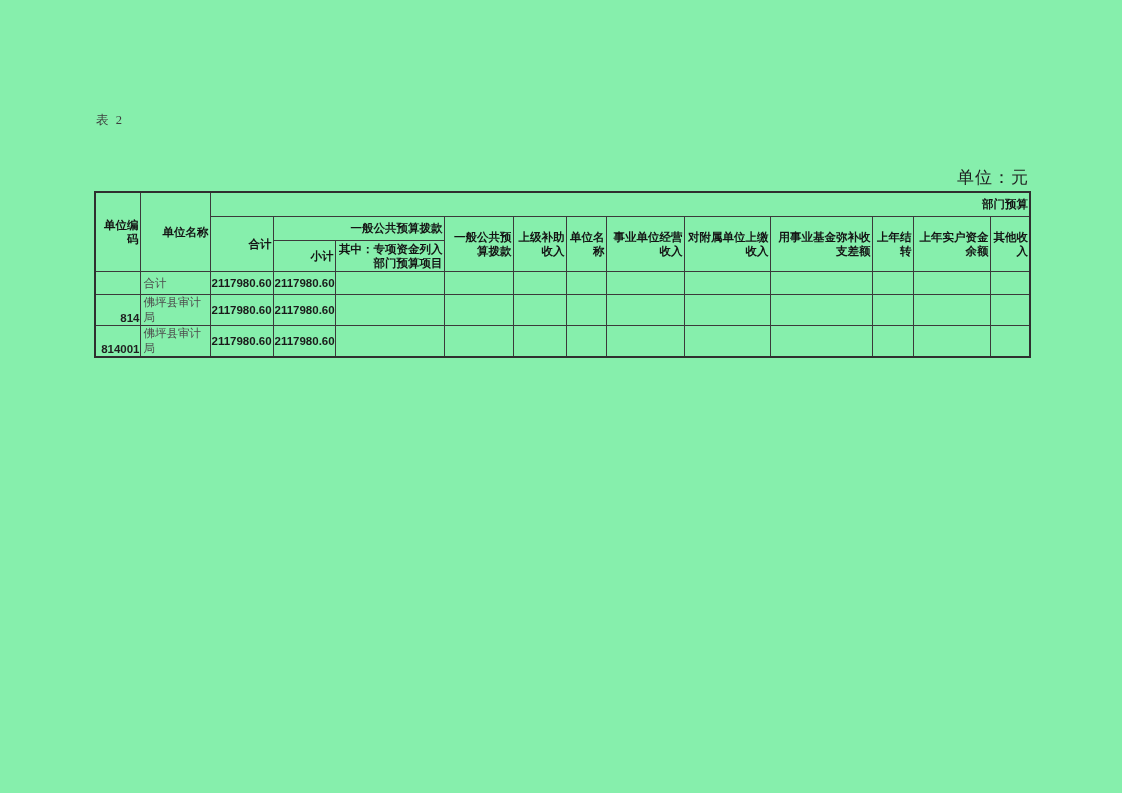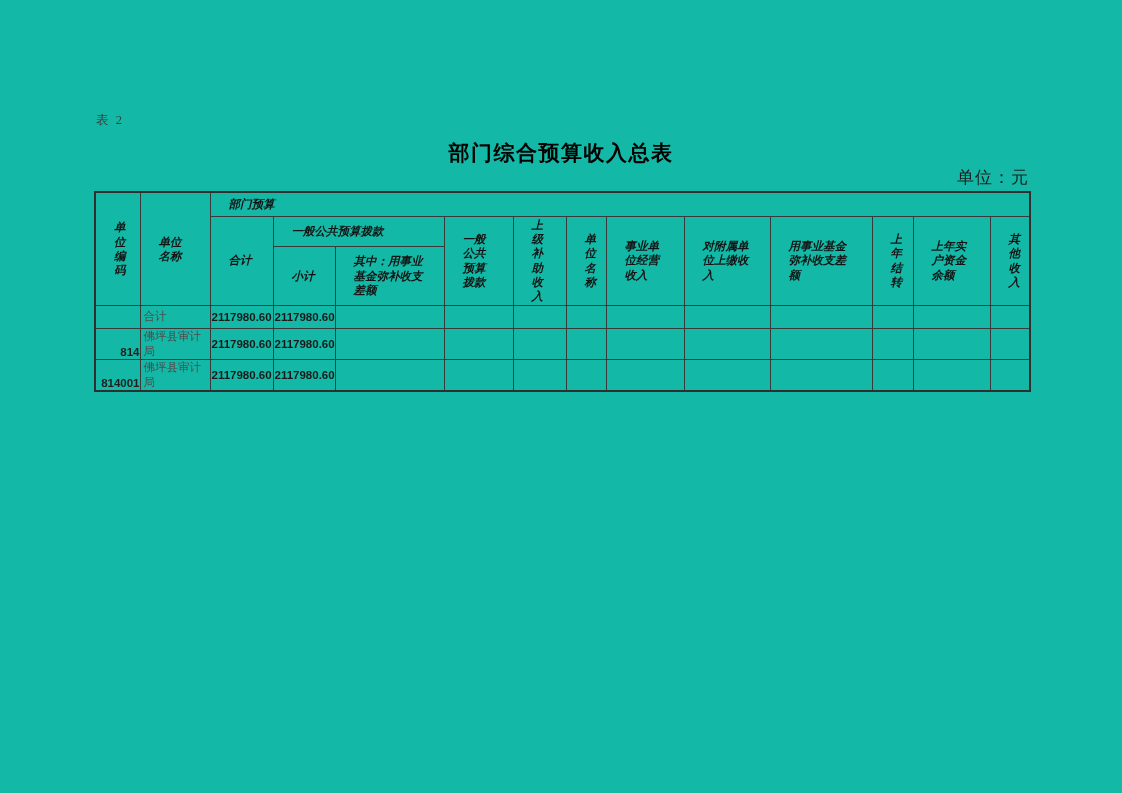--- a/index.html
+++ b/index.html
@@ -4,21 +4,21 @@
 <style>
   * { margin: 0; padding: 0; box-sizing: border-box; }
   html, body {
     background: #ffffff;
     font-family: "Liberation Serif", "DejaVu Serif", serif;
   }
   .page {
     position: relative;
     width: 1122px;
     height: 793px;
-    background: #14b8a6;
+    background: #86efac;
     overflow: hidden;
   }
   .table-label {
     position: absolute;
     left: 96px;
     top: 112px;
     font-size: 12.5px;
     color: #3d3d3d;
     letter-spacing: 2px;
   }
@@ -55,25 +55,24 @@
   table.budget-table th,
   table.budget-table td {
     border: 1px solid #3a3a3a;
     overflow: hidden;
   }
   table.budget-table th {
     font-family: "Liberation Serif", "DejaVu Serif", serif;
     font-size: 11.5px;
     font-weight: bold;
     color: #141414;
-    text-align: left;
+    text-align: right;
     vertical-align: middle;
     line-height: 1.25;
-    padding: 1px 18px;
-    font-style: italic;
+    padding: 1px 1px;
   }
   tr.hrow-1 { height: 24px; }
   tr.hrow-2 { height: 24px; }
   tr.hrow-3 { height: 29px; }
   tr.drow-1 { height: 23px; }
   tr.drow-2 { height: 24px; }
   tr.drow-3 { height: 29px; }
   td.cell-code {
     font-family: "Liberation Sans", "DejaVu Sans", sans-serif;
     font-size: 11.5px;
@@ -105,21 +104,20 @@
     vertical-align: middle;
   }
 </style>
 </head>
 <body>
 
 <div class="page">
 
   <div class="table-label">表 2</div>
 
-  <div class="doc-title">部门综合预算收入总表</div>
 
   <div class="unit-note">单位：元</div>
 
   <table class="budget-table">
     <colgroup>
       <col style="width:45px">
         <col style="width:70px">
         <col style="width:63px">
         <col style="width:62px">
       <col style="width:109px">
@@ -147,21 +145,21 @@
         <th rowspan="2">单位名称</th>
         <th rowspan="2">事业单位经营收入</th>
         <th rowspan="2">对附属单位上缴收入</th>
         <th rowspan="2">用事业基金弥补收支差额</th>
         <th rowspan="2">上年结转</th>
         <th rowspan="2">上年实户资金余额</th>
         <th rowspan="2">其他收入</th>
       </tr>
       <tr class="hrow-3">
         <th>小计</th>
-        <th>其中：用事业基金弥补收支差额</th>
+        <th>其中：专项资金列入部门预算项目</th>
       </tr>
     </thead>
     <tbody>
       <tr class="drow-1">
         <td class="cell-code"></td>
         <td class="cell-name">合计</td>
         <td class="cell-num">2117980.60</td>
         <td class="cell-num">2117980.60</td>
         <td class="cell-empty"></td>
         <td class="cell-empty"></td>

